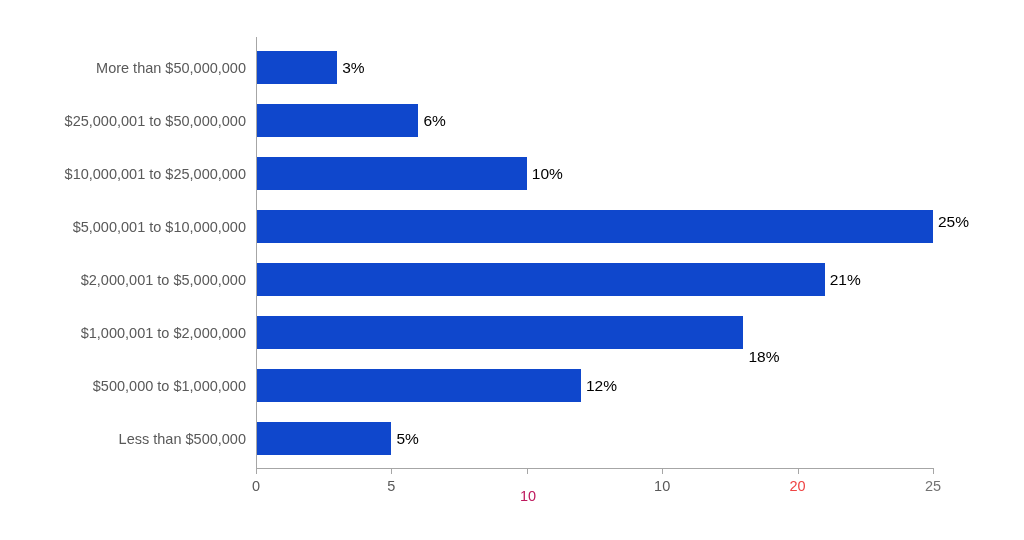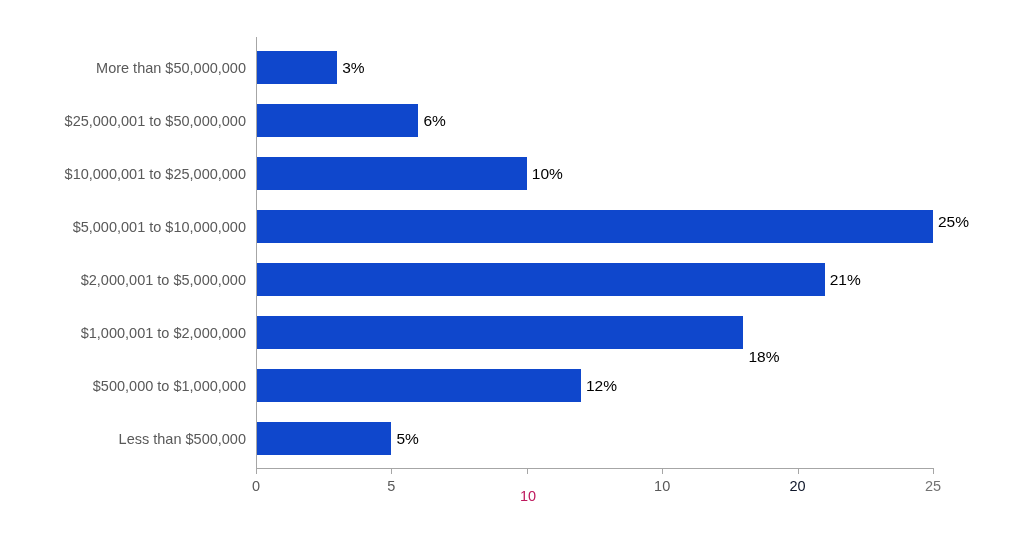--- a/index.html
+++ b/index.html
@@ -141,18 +141,18 @@
   <div id="x-axis-ticks">
       <div class="x-tick" style="left: 256px; background: rgb(166, 166, 166);"></div>
       <div class="x-tick-label" style="left: 256px; color: rgb(89, 89, 89);">0</div>
       <div class="x-tick" style="left: 391.4px; background: rgb(166, 166, 166);"></div>
       <div class="x-tick-label" style="left: 391.4px; color: rgb(89, 89, 89);">5</div>
       <div class="x-tick" style="left: 526.8px; background: rgb(166, 166, 166);"></div>
       <div class="x-tick-label" style="left: 528px; color: #be185d; margin-top: 10px;">10</div>
       <div class="x-tick" style="left: 662.2px; background: rgb(166, 166, 166);"></div>
       <div class="x-tick-label" style="left: 662.2px; color: rgb(89, 89, 89);">10</div>
       <div class="x-tick" style="left: 797.6px; background: rgb(166, 166, 166);"></div>
-      <div class="x-tick-label" style="left: 797.6px; color: #0f172a;">20</div>
+      <div class="x-tick-label" style="left: 797.6px; color: #ef4444;">20</div>
       <div class="x-tick" style="left: 933px; background: rgb(166, 166, 166);"></div>
       <div class="x-tick-label" style="left: 933px; color: #737373;">25</div>
     </div>
 
 </div>
 
 </body></html>

